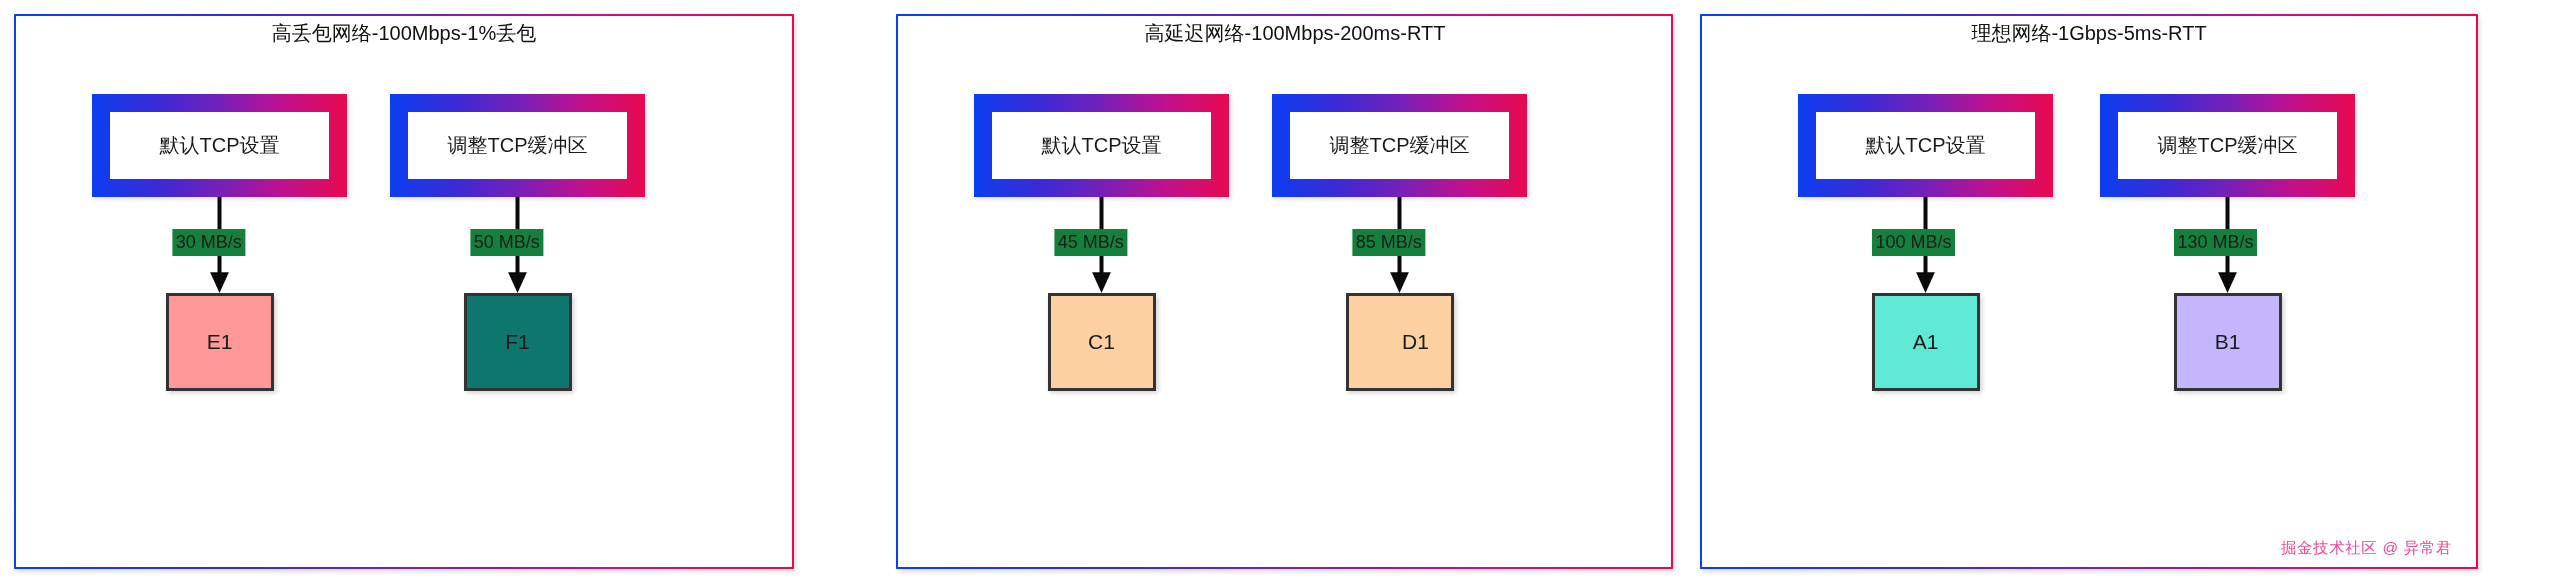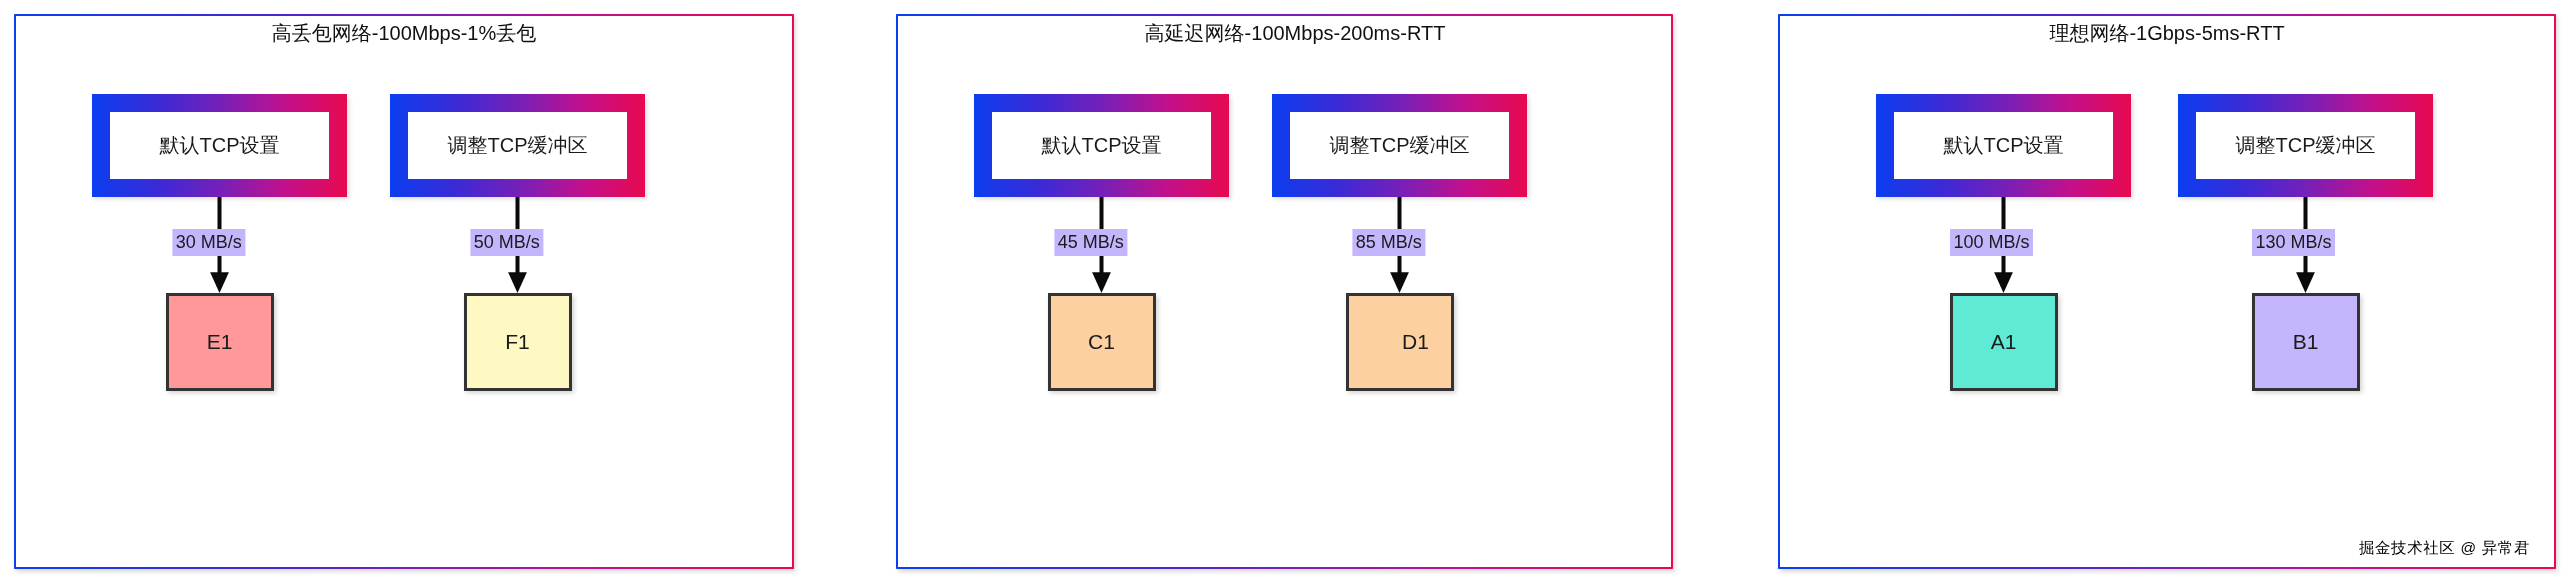--- a/index.html
+++ b/index.html
@@ -86,21 +86,21 @@
     position: relative;
     width: 259px;
     height: 96px;
     flex: none;
   }
   .arrow svg { display: block; }
   .edge-label {
     position: absolute;
     top: 32px;
     left: 129px;
-    background: #c4b5fd;
+    background: #15803d;
     color: #1b1b1b;
     font-size: 18px;
     line-height: 24px;
     padding: 1.3px 3.4px 2px 3.4px;
     white-space: nowrap;
     transform: translateX(-64%);
   }
 
   
   .node-term {
@@ -115,21 +115,21 @@
     box-shadow: 2px 2.7px 4.7px rgba(0,0,0,0.18);
     text-align: right;
   }
 
   
   .watermark {
     position: absolute;
     right: 24px;
     bottom: 8px;
     font-size: 15.4px;
-    color: #000000;
+    color: #ec4899;
     white-space: nowrap;
     letter-spacing: 0.7px;
   }
 </style>
 </head>
 <body>
 
 <div id="canvas">
 
   <div class="cluster" style="left:14px; width:780px;">
@@ -156,21 +156,21 @@
         <div class="node-top">
           <div class="node-top-inner">调整TCP缓冲区</div>
         </div>
         <div class="arrow">
           <svg width="259" height="96" viewBox="0 0 386 143">
             <line x1="193" y1="0" x2="193" y2="122" stroke="#0a0a0a" stroke-width="6"></line>
             <polygon points="193,143 179,112 207,112" fill="#0a0a0a"></polygon>
           </svg>
           <div class="edge-label">50 MB/s</div>
         </div>
-        <div class="node-term" style="background:#fef9c3;">
+        <div class="node-term" style="background:#0f766e;">
           <span>F1</span>
         </div>
       </div>
     </div>
   </div>
 
   <div class="cluster" style="left:896px; width:777px;">
     <div class="cluster-inner">
       <div class="cluster-title wrap">高延迟网络-100Mbps-200ms-RTT</div>
 
@@ -201,21 +201,21 @@
           </svg>
           <div class="edge-label">85 MB/s</div>
         </div>
         <div class="node-term" style="background:#fcd0a0;padding-left:32px;">
           <span>D1</span>
         </div>
       </div>
     </div>
   </div>
 
-  <div class="cluster" style="left:1778px; width:778px;">
+  <div class="cluster" style="left:1700px; width:778px;">
     <div class="cluster-inner">
       <div class="cluster-title">理想网络-1Gbps-5ms-RTT</div>
 
       <div class="col" style="left:94px;">
         <div class="node-top">
           <div class="node-top-inner">默认TCP设置</div>
         </div>
         <div class="arrow">
           <svg width="259" height="96" viewBox="0 0 386 143">
             <line x1="193" y1="0" x2="193" y2="122" stroke="#0a0a0a" stroke-width="6"></line>

